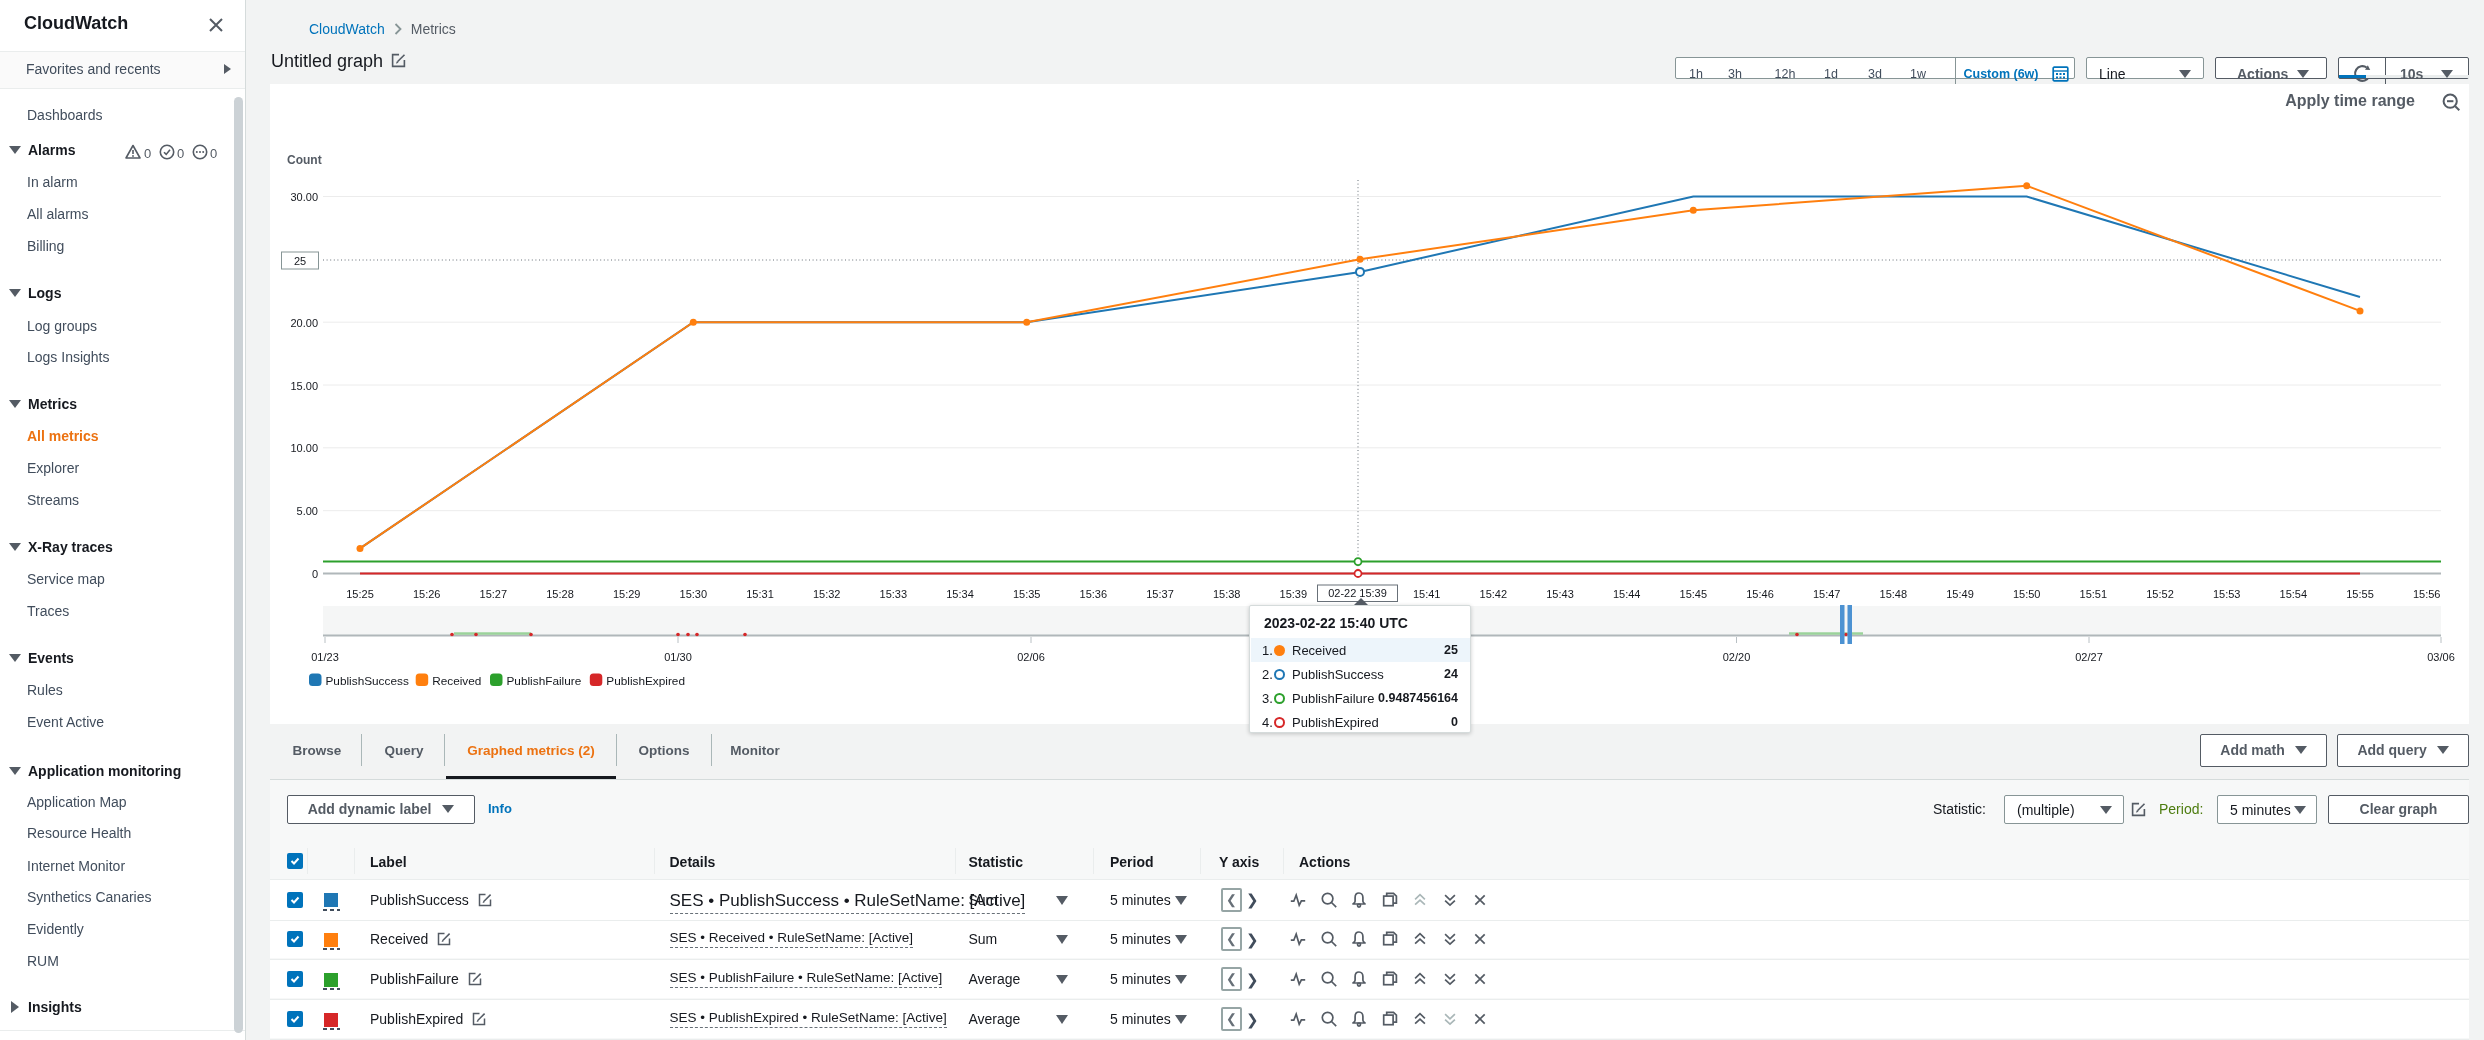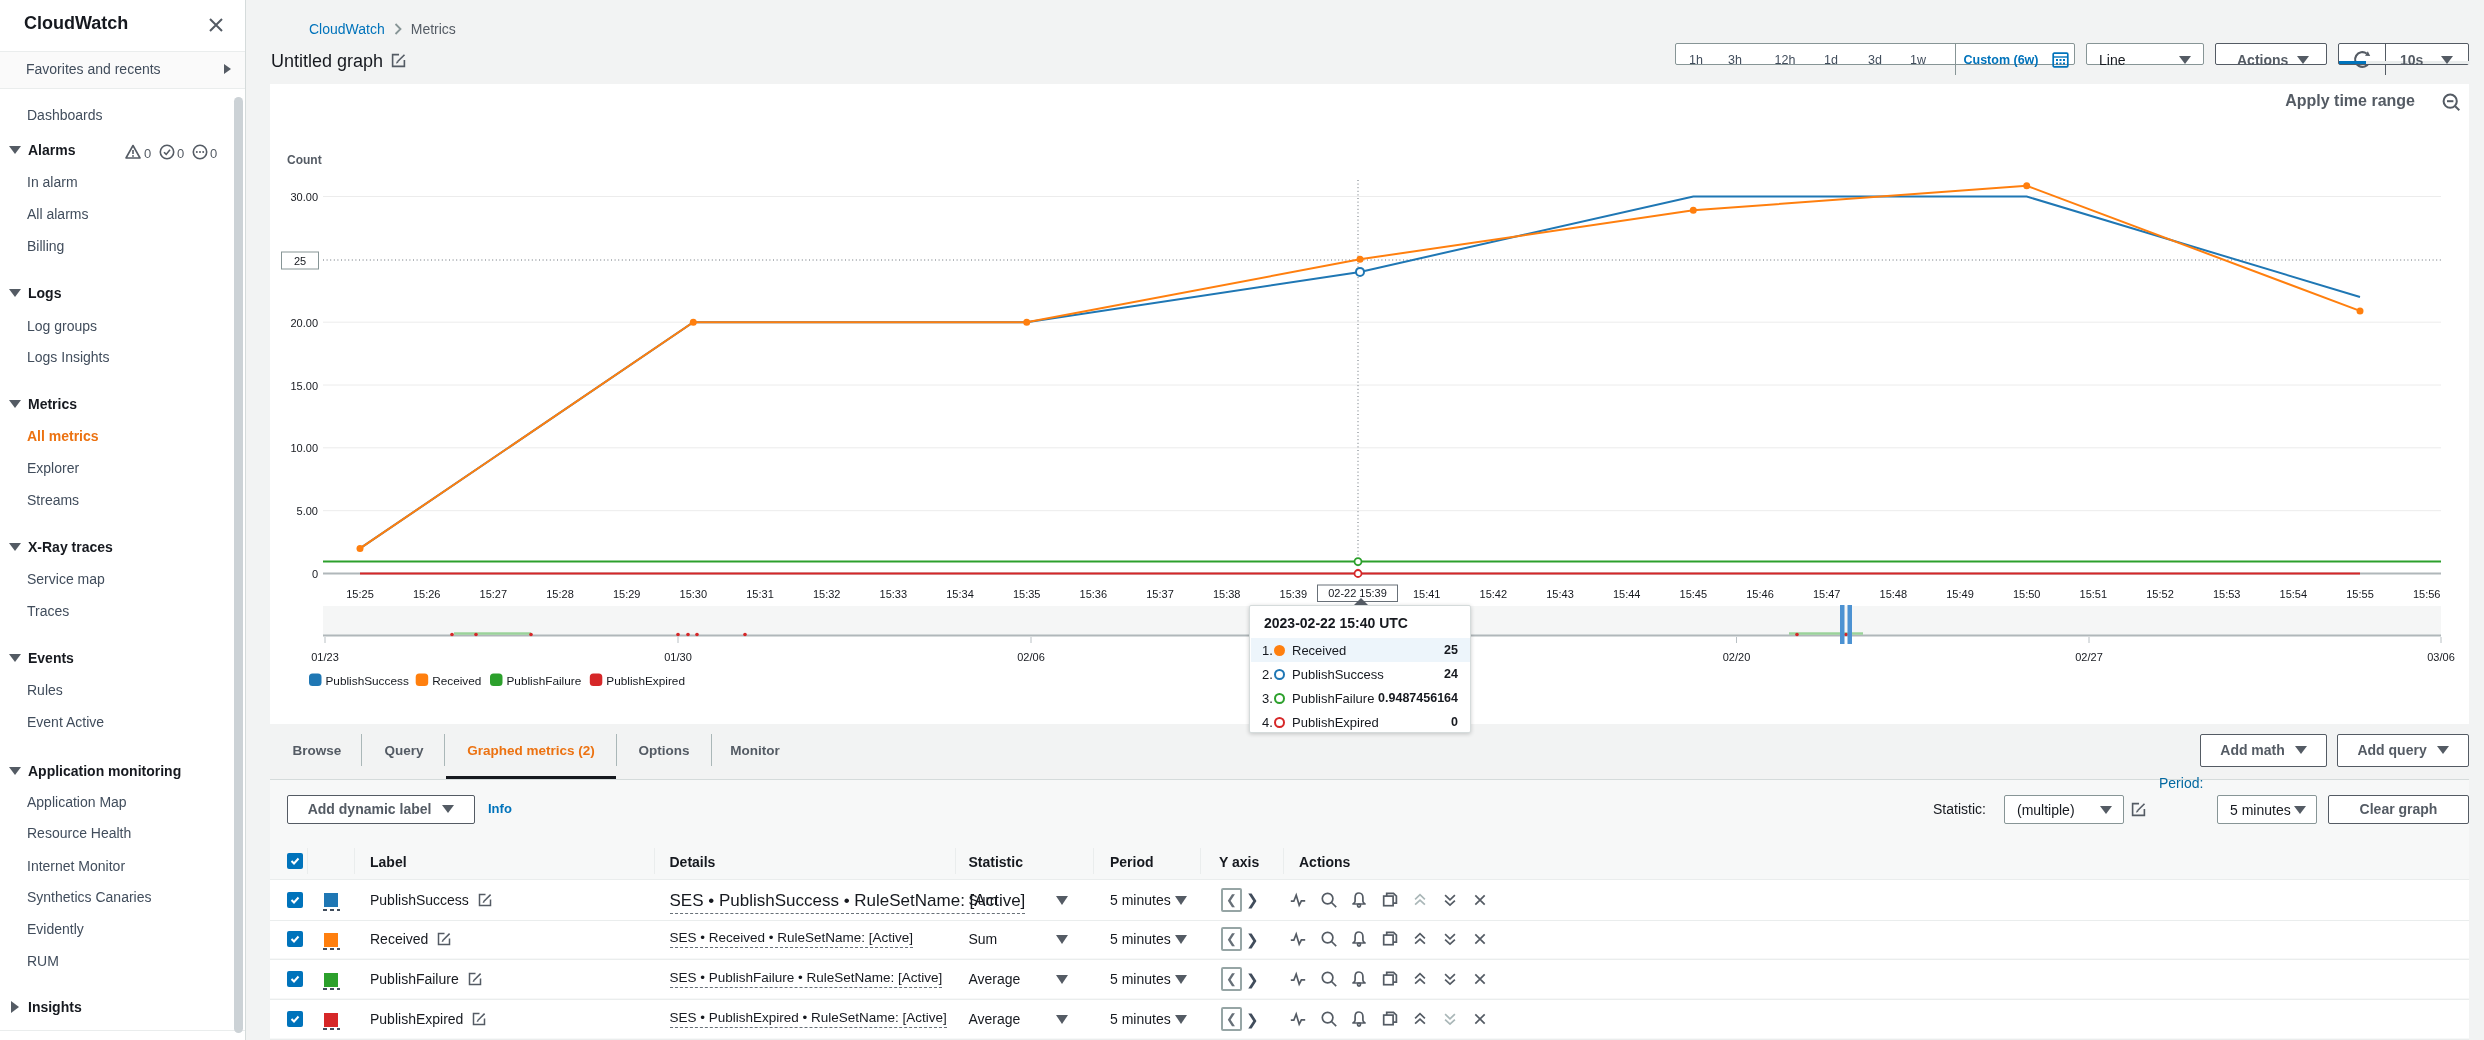--- a/index.html
+++ b/index.html
@@ -29,21 +29,21 @@
     background:#ccd2d6; border-radius:5px; }
   .alarm-ic { position:absolute; top:144px; }
   .alarm-n { position:absolute; top:146px; font-size:13px; color:#545b64; }
   
   #crumb { position:absolute; left:272px; top:21px; font-size:14px;margin-left:37px; }
   #crumb a { color:#0073bb; text-decoration:none; }
   #crumb .sep { color:#aab7b8; margin:0 9px; }
   #crumb .cur { color:#545b64; }
   #h1 { position:absolute; left:271px; top:51px; font-size:18px; color:#16191f; }
   
-  .ctl { position:absolute; top:43px; height:22px; background:#fff; border:1px solid #879596; border-radius:2px; }
+  .ctl { position:absolute; top:57px; height:22px; background:#fff; border:1px solid #879596; border-radius:2px; }
   .btn-dark { border:1px solid #545b64; }
   .tri { display:inline-block; width:0; height:0; border-top:8px solid #545b64;
     border-left:6px solid transparent; border-right:6px solid transparent; vertical-align:middle; }
   .seg-t { position:absolute; top:9px; font-size:12.5px; color:#414d5c; transform:translateX(-50%); white-space:nowrap; }
   
   #card { position:absolute; left:270px; top:84px; width:2199px; height:640px; background:#fff; }
   #apply { position:absolute; left:2155px; top:92px; width:260px; text-align:right;
     font-size:16px; font-weight:bold; color:#545b64; }
   
   .tabsep { position:absolute; top:734px; width:1px; height:32px; background:#aab7b8; }
@@ -338,21 +338,21 @@
 <div class="abs" style="left:1933px;top:801px;font-size:14px;color:#16191f">Statistic:</div>
 <div class="ctl" style="left:2004px;top:795px;width:120px;height:29px">
       <div style="position:absolute;left:12px;top:6px;font-size:14px">(multiple)</div>
       <div class="tri" style="position:absolute;right:11px;top:10px"></div>
     </div>
 <div class="abs" style="left:2131px;top:802px"><svg width="15" height="15" viewBox="0 0 14 14" fill="none" stroke="#545b64" stroke-width="1.5">
         <path d="M12.5 6.5 V12.5 H1.5 V1.5 H7.5"></path>
         <path d="M6 8.2 L12.6 1.6"></path>
         <path d="M4.6 9.7 L5.5 7.7 L7 9 L5 9.9 Z" fill="#545b64" stroke="none"></path>
       </svg></div>
-<div class="abs" style="left:2159px;top:775px;font-size:14px;color:#0369a1">Period:</div>
+<div class="abs" style="left:2159px;top:801px;font-size:14px;color:#4d7c0f">Period:</div>
 <div class="ctl" style="left:2217px;top:795px;width:100px;height:29px">
       <div style="position:absolute;left:12px;top:6px;font-size:14px">5 minutes</div>
       <div class="tri" style="position:absolute;right:10px;top:10px"></div>
     </div>
 <div class="awsbtn" style="left:2328px;top:795px;width:141px;height:29px;line-height:27px">Clear graph</div>
 <div class="cbx" style="left:287px;top:853px">
       <svg width="12" height="12" viewBox="0 0 12 12">
         <path d="M2.5 6 L5 8.5 L9.5 3.5" stroke="#fff" stroke-width="2" fill="none"></path>
       </svg>
     </div>

